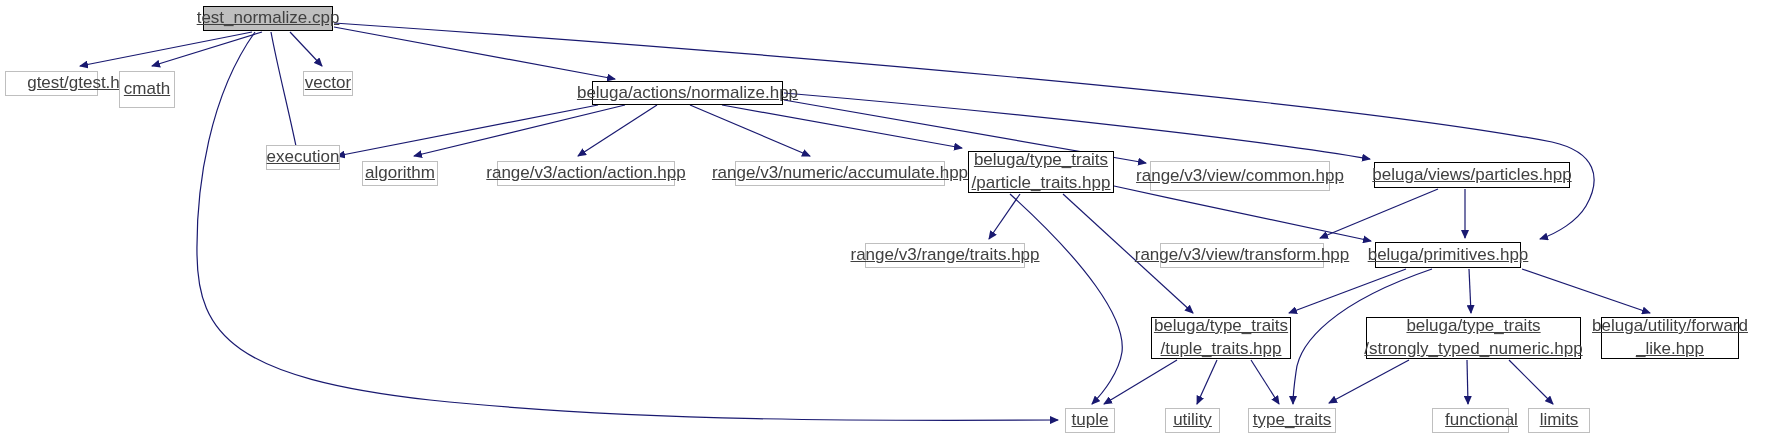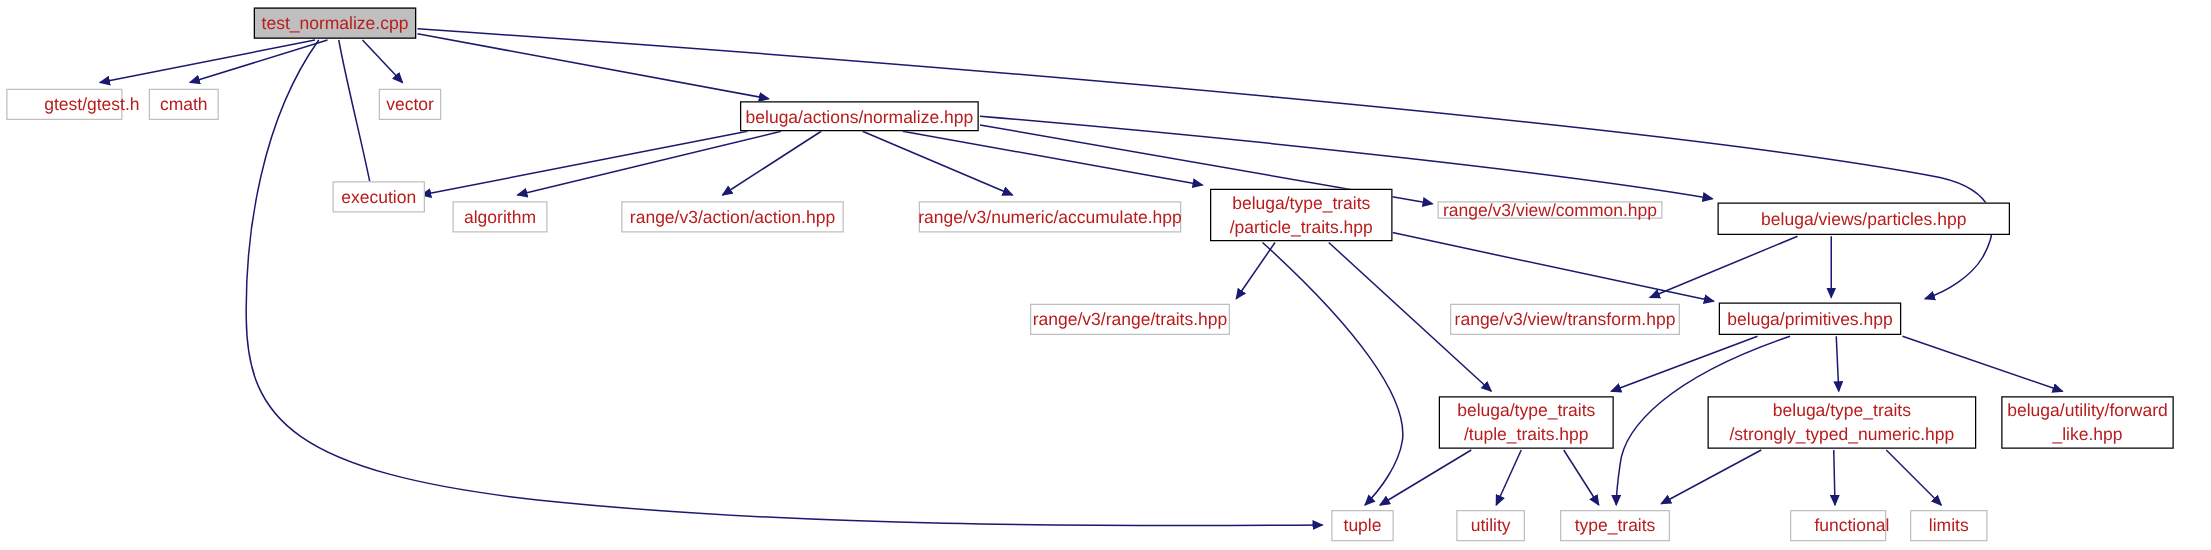--- a/index.html
+++ b/index.html
@@ -8,27 +8,28 @@
     width:1769px;height:440px;
     background:#ffffff;
     font-family:"Liberation Sans","DejaVu Sans",sans-serif;
     overflow:hidden;
   }
   #edges{position:absolute;left:0;top:0;width:1769px;height:440px;}
   .node{
     position:absolute;
     display:flex;align-items:center;justify-content:center;
     text-align:center;
-    font-size:14px;line-height:1.35;
-    color:#b91c1c;
+    font-size:17px;line-height:1.35;
+    color:#404040;
     background:#ffffff;
     border:1px solid #bfbfbf;
     box-sizing:border-box;
     white-space:pre-line;
     cursor:pointer;
+    text-decoration:underline;
   }
   .node.linked{border:1.5px solid #000000;}
   .node.current{background:#bfbfbf;border:1.6px solid #000000;}
 </style>
 </head>
 <body>
 
 <div id="stage">
   <svg id="edges" viewBox="0 0 1769 440" xmlns="http://www.w3.org/2000/svg">
       <defs>
@@ -63,33 +64,33 @@
       <path d="M1177,360 L1104,404" fill="none" stroke="#191970" stroke-width="1.2" marker-end="url(#arw)"></path>
       <path d="M1217,360 L1197,404" fill="none" stroke="#191970" stroke-width="1.2" marker-end="url(#arw)"></path>
       <path d="M1251,360 L1279,404" fill="none" stroke="#191970" stroke-width="1.2" marker-end="url(#arw)"></path>
       <path d="M1409,360 L1329,403" fill="none" stroke="#191970" stroke-width="1.2" marker-end="url(#arw)"></path>
       <path d="M1467,360 L1468,404" fill="none" stroke="#191970" stroke-width="1.2" marker-end="url(#arw)"></path>
       <path d="M1509,360 L1553,404" fill="none" stroke="#191970" stroke-width="1.2" marker-end="url(#arw)"></path>
     </svg>
 
 <div class="node current" style="left: 203px; top: 6px; width: 130px; height: 25px;">test_normalize.cpp</div>
     <div class="node plain" style="left: 5px; top: 71px; width: 93px; height: 25px; padding-left: 44px;">gtest/gtest.h</div>
-    <div class="node plain" style="left: 119px; top: 71px; width: 56px; height: 25px;">cmath</div>
+    <div class="node plain" style="left: 119px; top: 71px; width: 56px; height: 37px;">cmath</div>
     <div class="node plain" style="left: 303px; top: 71px; width: 50px; height: 25px;">vector</div>
     <div class="node linked" style="left: 592px; top: 81px; width: 191px; height: 24px;">beluga/actions/normalize.hpp</div>
     <div class="node plain" style="left: 266px; top: 145px; width: 74px; height: 25px;">execution</div>
     <div class="node plain" style="left: 362px; top: 161px; width: 76px; height: 25px;">algorithm</div>
     <div class="node plain" style="left: 497px; top: 161px; width: 178px; height: 25px;">range/v3/action/action.hpp</div>
     <div class="node plain" style="left: 735px; top: 161px; width: 210px; height: 25px; text-align: center;">range/v3/numeric/accumulate.hpp</div>
     <div class="node linked" style="left: 968px; top: 151px; width: 146px; height: 42px;">beluga/type_traits
 /particle_traits.hpp</div>
-    <div class="node plain" style="left: 1150px; top: 161px; width: 180px; height: 14px;">range/v3/view/common.hpp</div>
-    <div class="node linked" style="left: 1374px; top: 162px; width: 234px; height: 26px;">beluga/views/particles.hpp</div>
-    <div class="node plain" style="left: 824px; top: 243px; width: 160px; height: 25px;">range/v3/range/traits.hpp</div>
-    <div class="node plain" style="left: 1160px; top: 243px; width: 184px; height: 25px;">range/v3/view/transform.hpp</div>
+    <div class="node plain" style="left: 1150px; top: 161px; width: 180px; height: 30px;">range/v3/view/common.hpp</div>
+    <div class="node linked" style="left: 1374px; top: 162px; width: 196px; height: 26px;">beluga/views/particles.hpp</div>
+    <div class="node plain" style="left: 865px; top: 243px; width: 160px; height: 25px;">range/v3/range/traits.hpp</div>
+    <div class="node plain" style="left: 1160px; top: 243px; width: 164px; height: 25px;">range/v3/view/transform.hpp</div>
     <div class="node linked" style="left: 1375px; top: 242px; width: 146px; height: 26px;">beluga/primitives.hpp</div>
     <div class="node linked" style="left: 1151px; top: 317px; width: 140px; height: 42px;">beluga/type_traits
 /tuple_traits.hpp</div>
     <div class="node linked" style="left: 1366px; top: 317px; width: 215px; height: 42px;">beluga/type_traits
 /strongly_typed_numeric.hpp</div>
     <div class="node linked" style="left: 1601px; top: 317px; width: 138px; height: 42px;">beluga/utility/forward
 _like.hpp</div>
     <div class="node plain" style="left: 1065px; top: 408px; width: 50px; height: 25px;">tuple</div>
     <div class="node plain" style="left: 1165px; top: 408px; width: 55px; height: 25px;">utility</div>
     <div class="node plain" style="left: 1248px; top: 408px; width: 88px; height: 25px;">type_traits</div>

